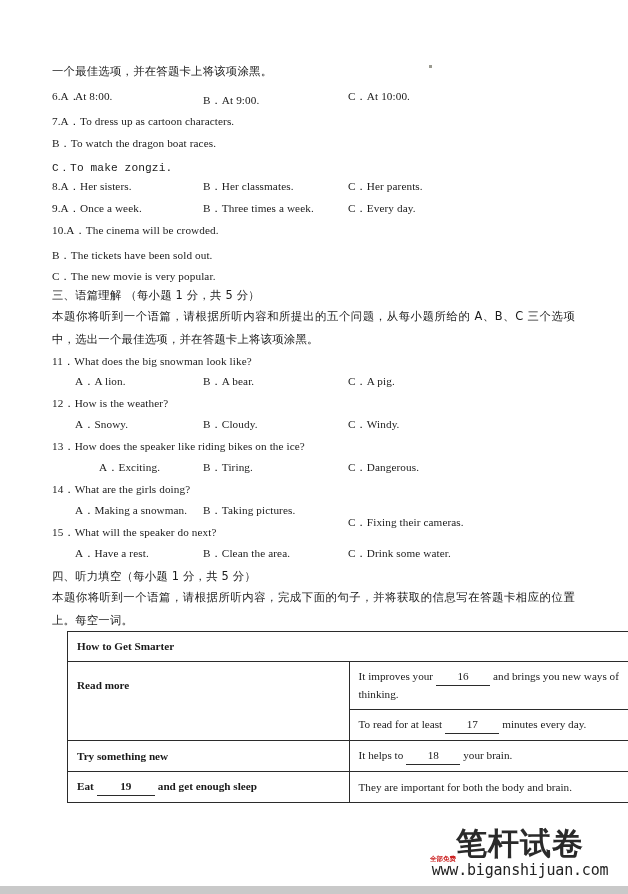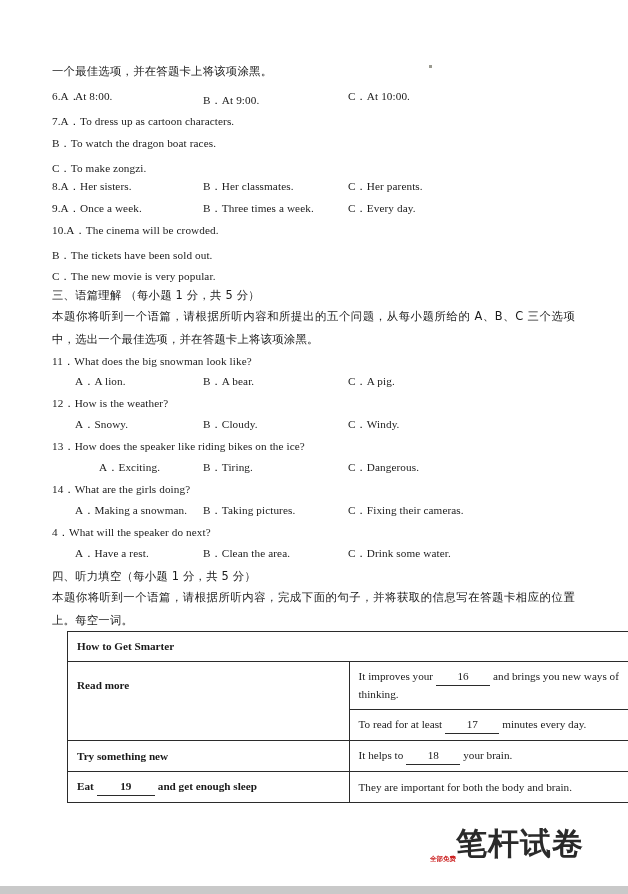--- a/index.html
+++ b/index.html
@@ -167,21 +167,21 @@
 
   <div class="line cn stem" style="top:64px;">一个最佳选项，并在答题卡上将该项涂黑。</div>
 
   <div class="line optA" style="top:89px;">6.A．</div>
   <div class="line" style="top:89px;left:75px;">At 8:00.</div>
   <div class="line optB" style="top:93px;">B．At 9:00.</div>
   <div class="line optC" style="top:89px;text-align:right;">C．At 10:00.</div>
 
   <div class="line optA" style="top:114px;">7.A．To dress up as cartoon characters.</div>
   <div class="line optA" style="top:136px;">B．To watch the dragon boat races.</div>
-  <div class="line optA" style="top:161px;">C．To make zongzi.</div>
+  <div class="line optA" style="top:161px;font-family:Liberation Mono, monospace;">C．To make zongzi.</div>
 
   <div class="line optA" style="top:179px;">8.A．Her sisters.</div>
   <div class="line optB" style="top:179px;">B．Her classmates.</div>
   <div class="line optC" style="top:179px;">C．Her parents.</div>
 
   <div class="line optA" style="top:201px;">9.A．Once a week.</div>
   <div class="line optB" style="top:201px;">B．Three times a week.</div>
   <div class="line optC" style="top:201px;">C．Every day.</div>
 
   <div class="line optA" style="top:223px;">10.A．The cinema will be crowded.</div>
@@ -202,23 +202,23 @@
   <div class="line optC" style="top:417px;">C．Windy.</div>
 
   <div class="line stem" style="top:439px;">13．How does the speaker like riding bikes on the ice?</div>
   <div class="line optA-i" style="top:460px;margin-left:24px;">A．Exciting.</div>
   <div class="line optB" style="top:460px;">B．Tiring.</div>
   <div class="line optC" style="top:460px;">C．Dangerous.</div>
 
   <div class="line stem" style="top:482px;">14．What are the girls doing?</div>
   <div class="line optA-i" style="top:503px;">A．Making a snowman.</div>
   <div class="line optB" style="top:503px;">B．Taking pictures.</div>
-  <div class="line optC" style="top:503px;">C．Fixing their cameras.</div>
-
-  <div class="line stem" style="top:525px;">4．What will the speaker do next?</div>
+  <div class="line optC" style="top:515px;">C．Fixing their cameras.</div>
+
+  <div class="line stem" style="top:525px;">15．What will the speaker do next?</div>
   <div class="line optA-i" style="top:546px;">A．Have a rest.</div>
   <div class="line optB" style="top:546px;">B．Clean the area.</div>
   <div class="line optC" style="top:546px;">C．Drink some water.</div>
 
   <div class="line cn stem" style="top:569px;">四、听力填空（每小题 1 分，共 5 分）</div>
   <div class="para" style="top:586px;">本题你将听到一个语篇，请根据所听内容，完成下面的句子，并将获取的信息写在答题卡相应的位置上。每空一词。</div>
 
   <div class="tbl-wrap">
     <table class="grid">
       <tbody>
@@ -248,18 +248,19 @@
           <span>Eat</span><span class="blank-b">19</span><span>and get enough sleep</span>
         </td>
         <td class="col-right">They are important for both the body and brain.</td>
       </tr>
     </tbody>
       </table>
   </div>
 
   <div class="wm">
     <div class="wm-cn">笔杆试卷</div>
+    <div class="wm-url">www.biganshijuan.com</div>
     <div class="wm-free">全部免费</div>
   </div>
 
   <div class="footbar"></div>
 
 </div>
 
 </body></html>

